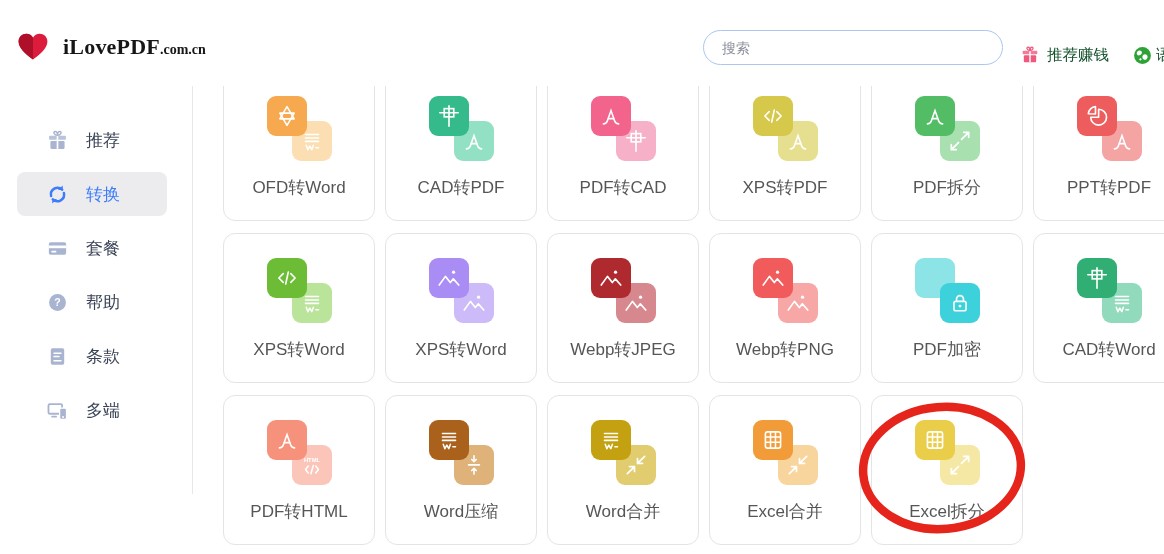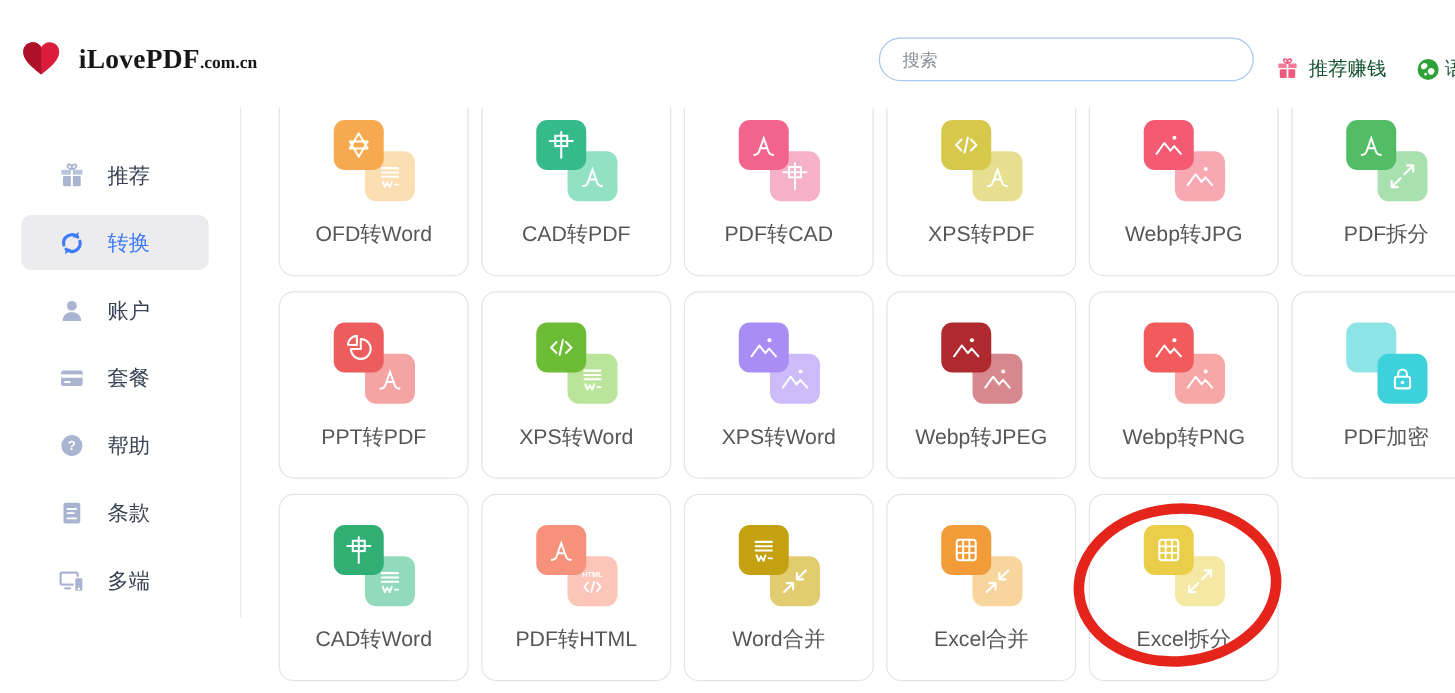--- a/index.html
+++ b/index.html
@@ -205,26 +205,20 @@
     <span class="side-label">推荐</span>
   </div>
 
   <div class="side-item active">
     <svg class="icn">
         <use href="#s-convert"></use>
       </svg>
     <span class="side-label">转换</span>
   </div>
 
-  <div class="side-item">
-    <svg class="icn">
-        <use href="#s-user"></use>
-      </svg>
-    <span class="side-label">账户</span>
-  </div>
 
   <div class="side-item">
     <svg class="icn">
         <use href="#s-card"></use>
       </svg>
     <span class="side-label">套餐</span>
   </div>
 
   <div class="side-item">
     <svg class="icn">
@@ -306,35 +300,20 @@
         </div>
       <div class="sq br" style="background: rgb(231, 223, 144); z-index: 1;">
           <svg class="glyph" viewBox="0 0 24 24">
             <use href="#g-pdf"></use>
           </svg>
         </div>
     </div>
     <div class="card-label">XPS转PDF</div>
   </div>
 
-  <div class="card">
-    <div class="icon-wrap">
-      <div class="sq tl" style="background: rgb(244, 91, 114); z-index: 2;">
-          <svg class="glyph" viewBox="0 0 24 24">
-            <use href="#g-image"></use>
-          </svg>
-        </div>
-      <div class="sq br" style="background: rgb(248, 168, 179); z-index: 1;">
-          <svg class="glyph" viewBox="0 0 24 24">
-            <use href="#g-image"></use>
-          </svg>
-        </div>
-    </div>
-    <div class="card-label">Webp转JPG</div>
-  </div>
 
   <div class="card">
     <div class="icon-wrap">
       <div class="sq tl" style="background: rgb(83, 189, 101); z-index: 2;">
           <svg class="glyph" viewBox="0 0 24 24">
             <use href="#g-pdf"></use>
           </svg>
         </div>
       <div class="sq br" style="background: rgb(169, 224, 176); z-index: 1;">
           <svg class="glyph" viewBox="0 0 24 24">
@@ -462,20 +441,35 @@
         </div>
       <div class="sq br" style="background: rgb(251, 198, 185); z-index: 1;">
           <svg class="glyph" viewBox="0 0 24 24">
             <use href="#g-html"></use>
           </svg>
         </div>
     </div>
     <div class="card-label">PDF转HTML</div>
   </div>
 
+  <div class="card">
+    <div class="icon-wrap">
+      <div class="sq tl" style="background: rgb(170, 97, 27); z-index: 2;">
+          <svg class="glyph" viewBox="0 0 24 24">
+            <use href="#g-word"></use>
+          </svg>
+        </div>
+      <div class="sq br" style="background: rgb(222, 178, 120); z-index: 1;">
+          <svg class="glyph" viewBox="0 0 24 24">
+            <use href="#g-compress"></use>
+          </svg>
+        </div>
+    </div>
+    <div class="card-label">Word压缩</div>
+  </div>
 
   <div class="card">
     <div class="icon-wrap">
       <div class="sq tl" style="background: rgb(195, 161, 16); z-index: 2;">
           <svg class="glyph" viewBox="0 0 24 24">
             <use href="#g-word"></use>
           </svg>
         </div>
       <div class="sq br" style="background: rgb(225, 204, 111); z-index: 1;">
           <svg class="glyph" viewBox="0 0 24 24">

